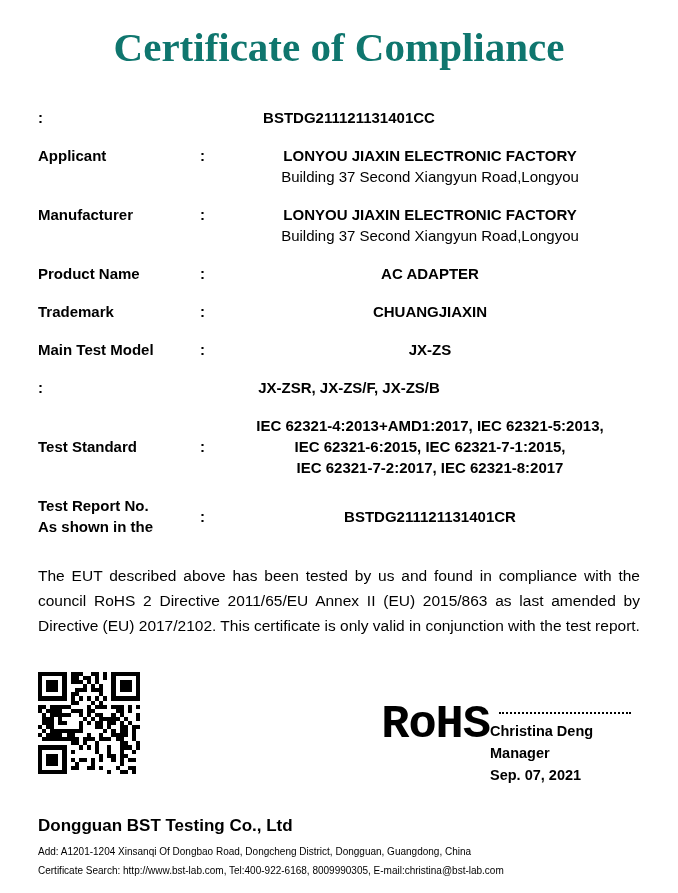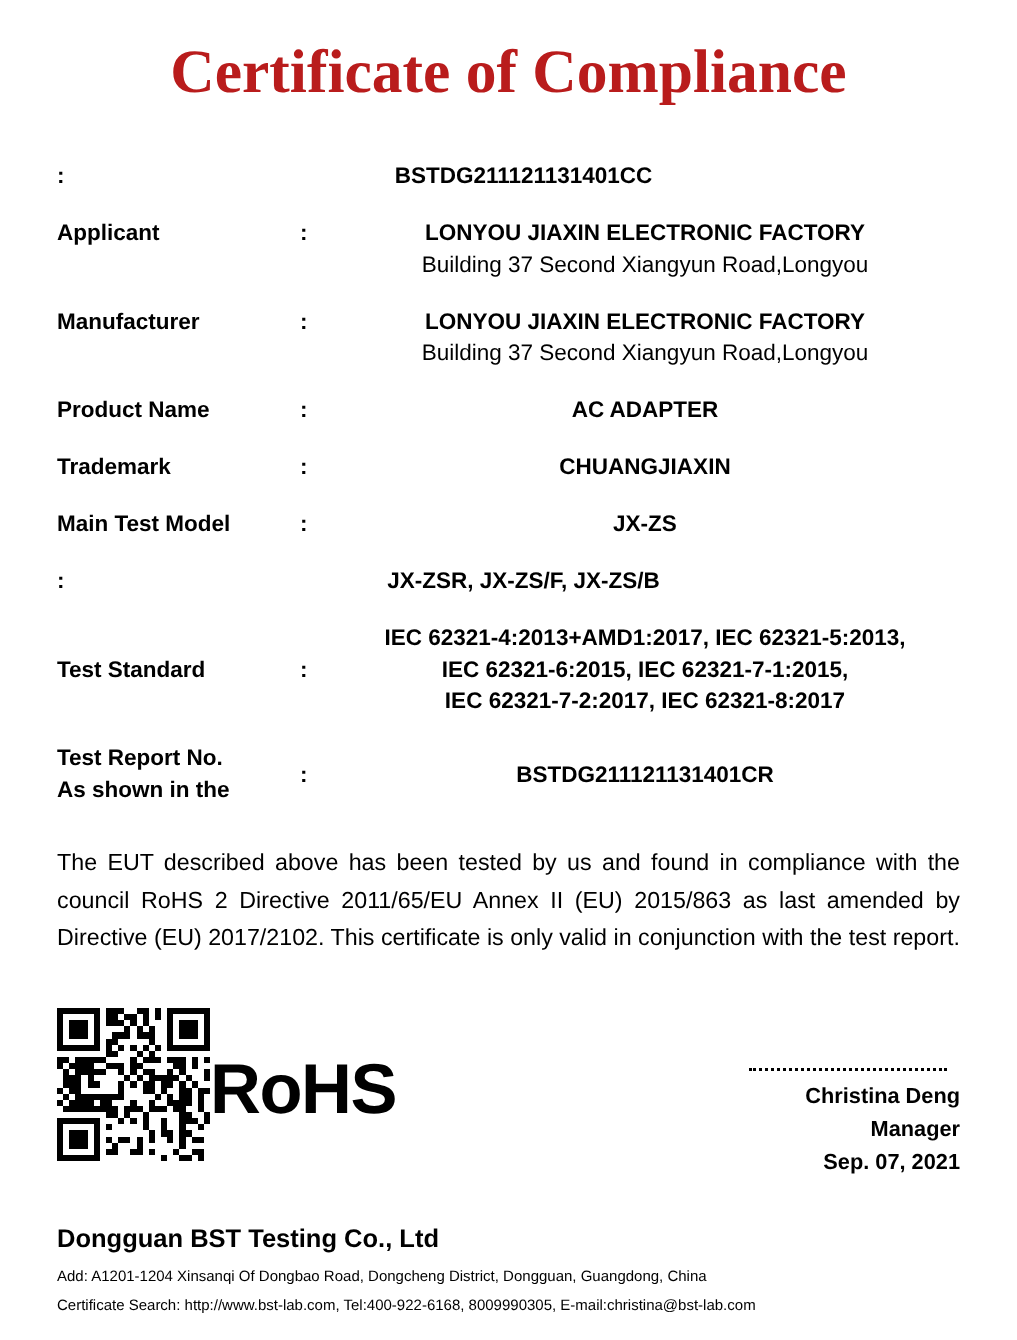--- a/index.html
+++ b/index.html
@@ -6,45 +6,45 @@
   .page{
     width:678px;height:893px;box-sizing:border-box;
     background:#ffffff;position:relative;
     padding:20px 38px 0 38px;
     font-family:"Liberation Sans", sans-serif;
     color:#000;overflow:hidden;
   }
   .title{
     font-family:"Liberation Serif", serif;
     font-weight:bold;font-size:41px;letter-spacing:0px;
-    color:#b91c1c;text-align:center;
+    color:#0f766e;text-align:center;
     margin:4px 0 36px 0;line-height:1.15;
   }
   .rows{font-size:15px;line-height:21px;}
   .row{display:flex;align-items:flex-start;margin-bottom:17px;}
   .row.vcenter{align-items:center;}
   .lbl{width:162px;flex:0 0 162px;font-weight:bold;}
   .colon{width:20px;flex:0 0 20px;font-weight:bold;text-align:left;}
   .val{flex:1;text-align:center;}
   .bold{font-weight:bold;}
   .statement{
     font-size:15.5px;line-height:25px;text-align:justify;
     margin:26px 0 0 0;
   }
   .logo-row{
     display:flex;align-items:flex-start;margin-top:34px;height:112px;
   }
   .qr{width:102px;height:102px;flex:0 0 102px;}
   .qr svg{width:100%;height:100%;display:block;}
   .rohs{
-    flex:1;text-align:left;font-weight:bold;font-size:47px;
-    letter-spacing:-1px;padding-top:26px;
+    flex:1;text-align:right;font-weight:bold;font-size:47px;
+    letter-spacing:-1px;padding-top:26px;font-family:Liberation Mono, monospace;
   }
   .signature{
-    flex:0 0 150px;text-align:right;font-weight:bold;font-size:14.5px;
+    flex:0 0 150px;text-align:left;font-weight:bold;font-size:14.5px;
     line-height:22px;padding-top:40px;
   }
   .sig-line{
     border-top:2px dotted #000;width:132px;margin:0 auto 6px auto;height:0;
   }
   .footer{margin-top:32px;}
   .footer .company{font-weight:bold;font-size:17px;margin-bottom:10px;}
   .footer .line{font-size:10px;margin-bottom:8px;}
 </style>
 </head>

